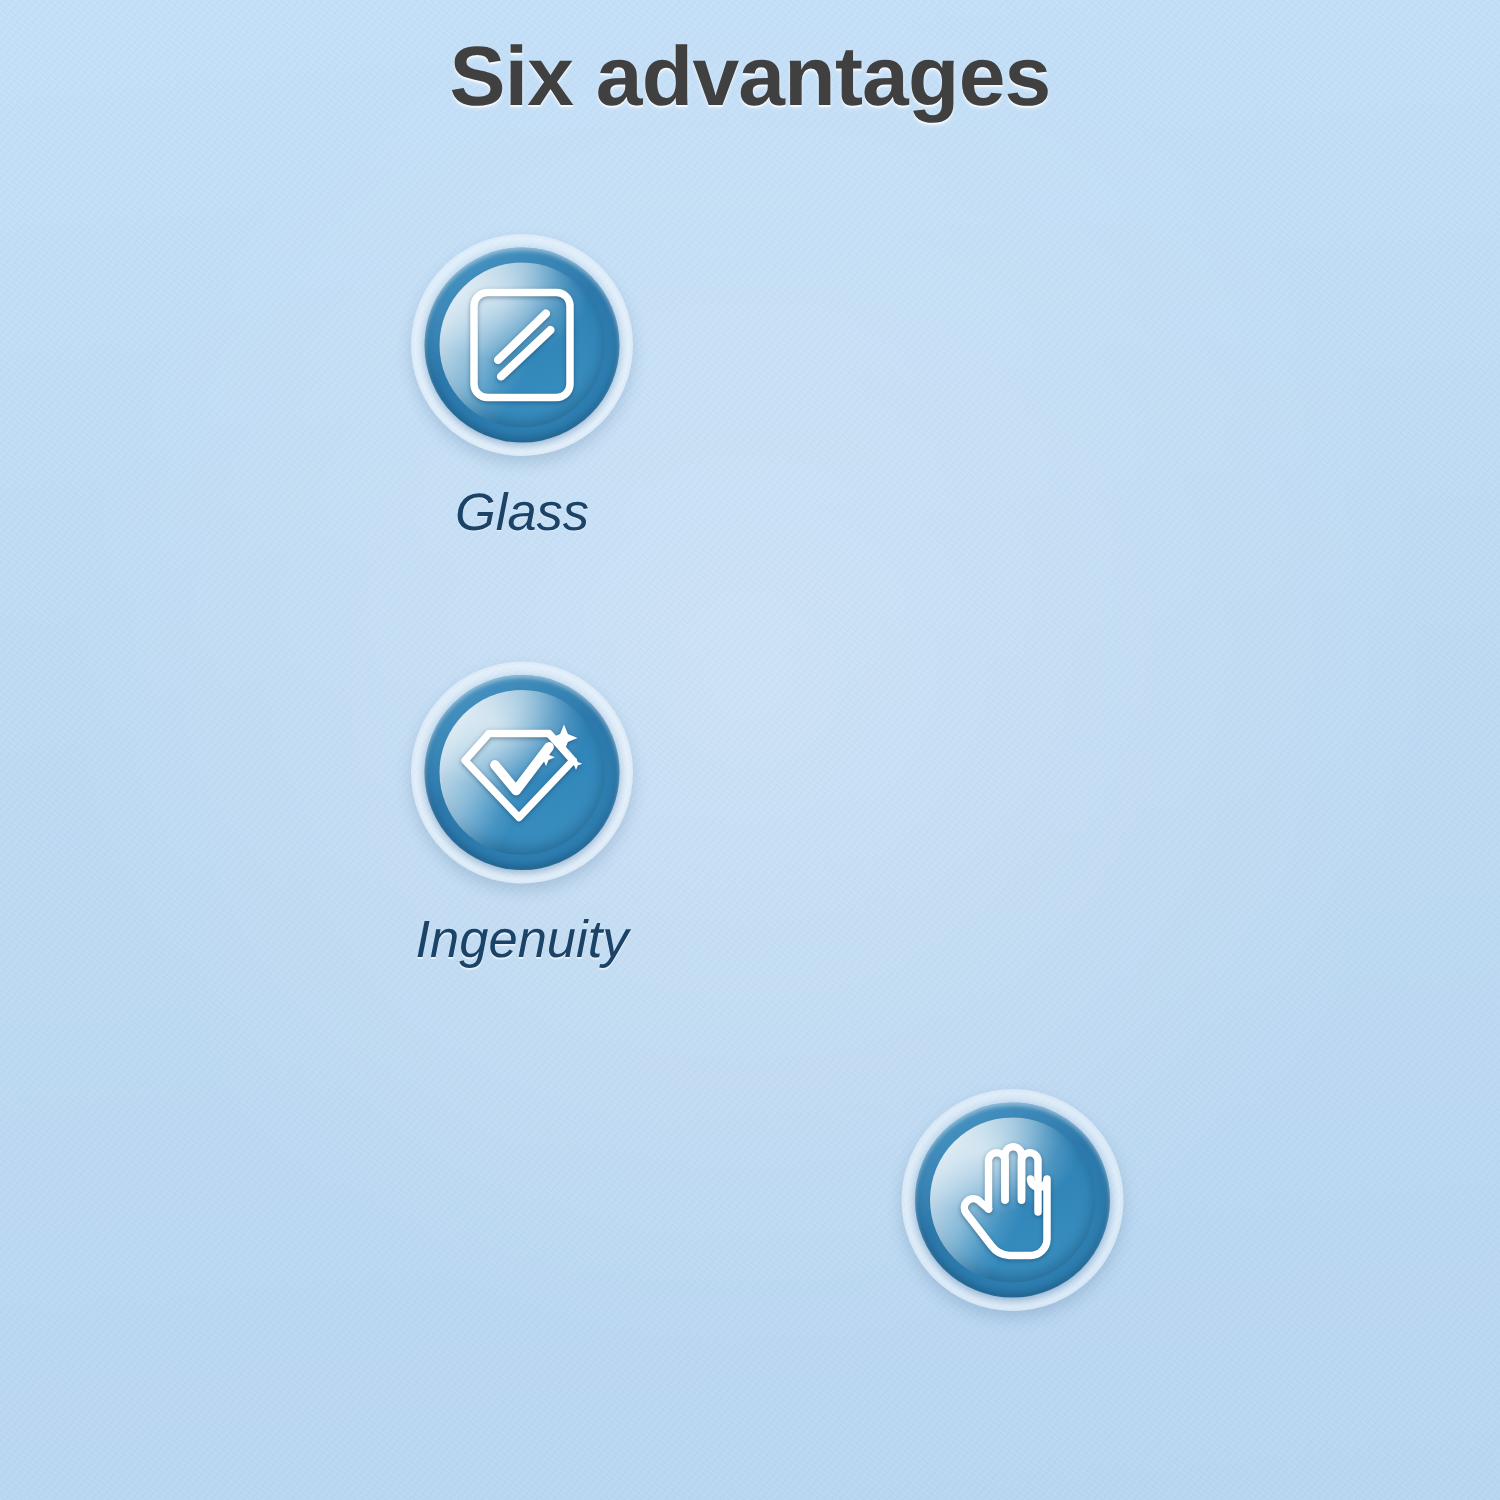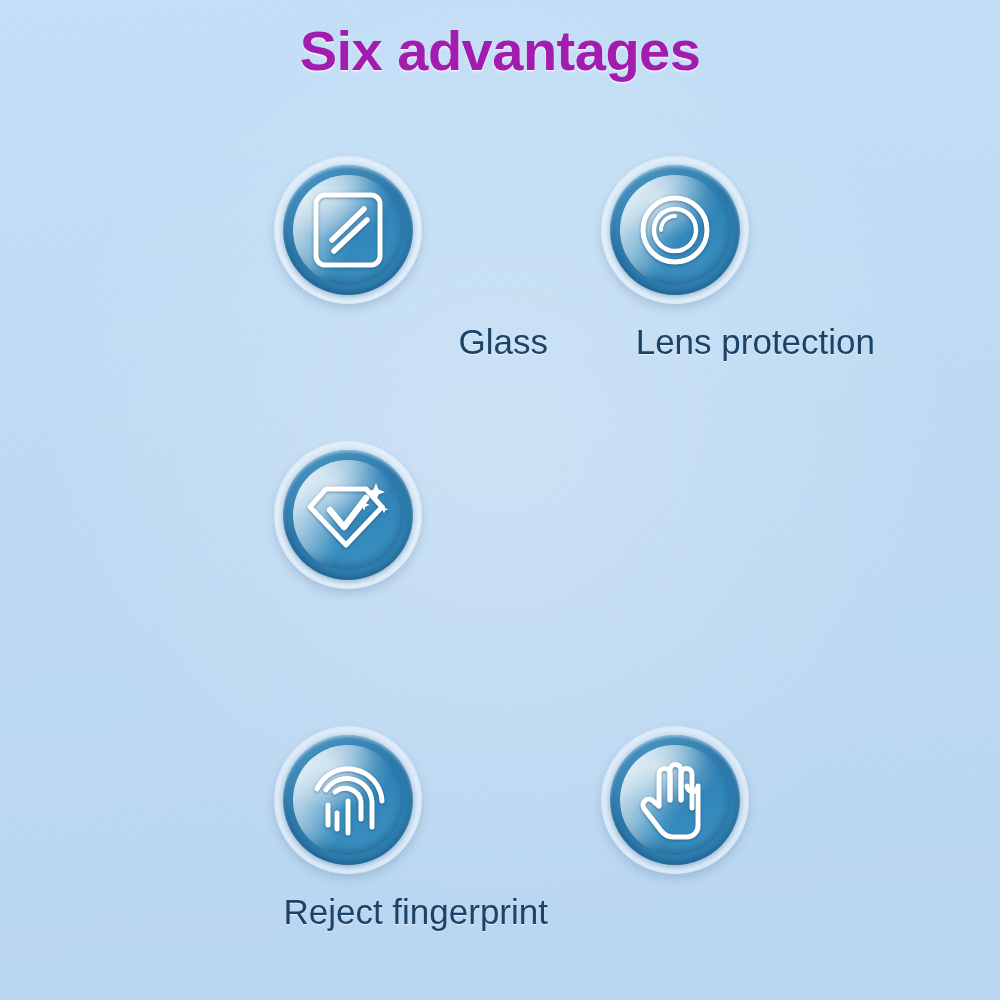--- a/index.html
+++ b/index.html
@@ -39,42 +39,43 @@
   .page-title {
     position: absolute;
     left: 0;
     right: 0;
     top: 20px;
     text-align: center;
     font-size: 56px;
     line-height: 1.1;
     font-weight: 700;
     letter-spacing: -0.5px;
-    color: #a21caf;
+    color: #404040;
     text-shadow: 0 1px 0 rgba(255,255,255,.65), 0 2px 3px rgba(255,255,255,.45);
     z-index: 5;
   }
 
   
   .grid {
     position: absolute;
     left: 0;
     top: 150px;
     width: 1000px;
     z-index: 4;
   }
   .row {
     position: relative;
     height: 285px;
   }
   .cell {
     position: absolute;
     width: 400px;
     top: 0;
-    text-align: right;
+    text-align: center;
+    font-style: italic;
   }
   .cell.col-left  { left: 148px; }
   .cell.col-right { left: 475px; }
 
   .badge-wrap {
     width: 400px;
     height: 160px;
     display: flex;
     align-items: center;
     justify-content: center;
@@ -194,106 +195,64 @@
               <rect x="5" y="5" width="64" height="70" rx="9" ry="9" stroke="#ffffff" stroke-width="5"></rect>
               <line x1="21" y1="50" x2="53" y2="19" stroke="#ffffff" stroke-width="5.5" stroke-linecap="round"></line>
               <line x1="23" y1="61" x2="56" y2="30" stroke="#ffffff" stroke-width="5.5" stroke-linecap="round"></line>
             </svg>
           </div>
         </div>
       </div>
       <div class="label">Glass</div>
     </div>
 
+
+  </div>
+
+  <div class="row">
+
+    <div class="cell col-left">
+      <div class="badge-wrap">
+        <div class="badge">
+          <div class="halo"></div>
+          <div class="rim"></div>
+          <div class="face">
+            <div class="gloss"></div>
+            <div class="gloss2"></div>
+          </div>
+          <div class="glyph">
+            <svg width="88" height="84" viewBox="0 0 88 84" fill="none">
+              <path d="M22 16 H62 L78 34 L42 72 L6 34 Z" stroke="#ffffff" stroke-width="5" stroke-linejoin="round"></path>
+              <path d="M26 37 L40 54 L62 25" stroke="#ffffff" stroke-width="6.5" stroke-linecap="round" stroke-linejoin="round"></path>
+              <path d="M72 10 l2.6 6.4 6.4 2.6 -6.4 2.6 -2.6 6.4 -2.6 -6.4 -6.4 -2.6 6.4 -2.6 Z" fill="#ffffff"></path>
+              <path d="M60 26 l1.7 4.2 4.2 1.7 -4.2 1.7 -1.7 4.2 -1.7 -4.2 -4.2 -1.7 4.2 -1.7 Z" fill="#ffffff"></path>
+              <path d="M80 32 l1.2 3 3 1.2 -3 1.2 -1.2 3 -1.2 -3 -3 -1.2 3 -1.2 Z" fill="#ffffff"></path>
+            </svg>
+          </div>
+        </div>
+      </div>
+      <div class="label">Ingenuity</div>
+    </div>
+
+
+  </div>
+
+  <div class="row">
+
+
     <div class="cell col-right">
       <div class="badge-wrap">
         <div class="badge">
           <div class="halo"></div>
           <div class="rim"></div>
           <div class="face">
             <div class="gloss"></div>
             <div class="gloss2"></div>
           </div>
           <div class="glyph">
-            <svg width="82" height="82" viewBox="0 0 82 82" fill="none">
-              <circle cx="41" cy="41" r="32" stroke="#ffffff" stroke-width="5"></circle>
-              <circle cx="41" cy="41" r="21" stroke="#ffffff" stroke-width="4.5"></circle>
-              <path d="M41 27 A14 14 0 0 0 27 41" stroke="#ffffff" stroke-width="4" stroke-linecap="round"></path>
-            </svg>
-          </div>
-        </div>
-      </div>
-      <div class="label">Lens protection</div>
-    </div>
-
-  </div>
-
-  <div class="row">
-
-    <div class="cell col-left">
-      <div class="badge-wrap">
-        <div class="badge">
-          <div class="halo"></div>
-          <div class="rim"></div>
-          <div class="face">
-            <div class="gloss"></div>
-            <div class="gloss2"></div>
-          </div>
-          <div class="glyph">
-            <svg width="88" height="84" viewBox="0 0 88 84" fill="none">
-              <path d="M22 16 H62 L78 34 L42 72 L6 34 Z" stroke="#ffffff" stroke-width="5" stroke-linejoin="round"></path>
-              <path d="M26 37 L40 54 L62 25" stroke="#ffffff" stroke-width="6.5" stroke-linecap="round" stroke-linejoin="round"></path>
-              <path d="M72 10 l2.6 6.4 6.4 2.6 -6.4 2.6 -2.6 6.4 -2.6 -6.4 -6.4 -2.6 6.4 -2.6 Z" fill="#ffffff"></path>
-              <path d="M60 26 l1.7 4.2 4.2 1.7 -4.2 1.7 -1.7 4.2 -1.7 -4.2 -4.2 -1.7 4.2 -1.7 Z" fill="#ffffff"></path>
-              <path d="M80 32 l1.2 3 3 1.2 -3 1.2 -1.2 3 -1.2 -3 -3 -1.2 3 -1.2 Z" fill="#ffffff"></path>
-            </svg>
-          </div>
-        </div>
-      </div>
-    </div>
-
-
-  </div>
-
-  <div class="row">
-
-    <div class="cell col-left">
-      <div class="badge-wrap">
-        <div class="badge">
-          <div class="halo"></div>
-          <div class="rim"></div>
-          <div class="face">
-            <div class="gloss"></div>
-            <div class="gloss2"></div>
-          </div>
-          <div class="glyph">
-            <svg width="84" height="86" viewBox="0 0 84 86" fill="none" stroke="#ffffff" stroke-width="5" stroke-linecap="round">
-              <path d="M42 44 V76"></path>
-              <path d="M29 35 A16 16 0 0 1 55 45 V62"></path>
-              <path d="M20 33 A25 25 0 0 1 66 45 V70"></path>
-              <path d="M11 32 A34 34 0 0 1 76 44"></path>
-              <path d="M31 56 V72"></path>
-              <path d="M22 48 V68"></path>
-            </svg>
-          </div>
-        </div>
-      </div>
-      <div class="label">Reject fingerprint</div>
-    </div>
-
-    <div class="cell col-right">
-      <div class="badge-wrap">
-        <div class="badge">
-          <div class="halo"></div>
-          <div class="rim"></div>
-          <div class="face">
-            <div class="gloss"></div>
-            <div class="gloss2"></div>
-          </div>
-          <div class="glyph">
             <svg width="80" height="88" viewBox="0 0 80 88" fill="none" stroke="#ffffff" stroke-width="5" stroke-linecap="round" stroke-linejoin="round">
               <path d="M24 50 V18 a5.5 5.5 0 0 1 11 0 V44"></path>
               <path d="M35 44 V14 a5.5 5.5 0 0 1 11 0 V44"></path>
               <path d="M46 44 V18 a5.5 5.5 0 0 1 11 0 V52"></path>
               <path d="M24 50 l-7 -6 a6 6 0 0 0 -8 8.6 l17 22 a16 16 0 0 0 12 6.4 h14 a11 11 0 0 0 11 -11 V30 a5.5 5.5 0 0 1 -11 0"></path>
             </svg>
           </div>
         </div>
       </div>
     </div>

